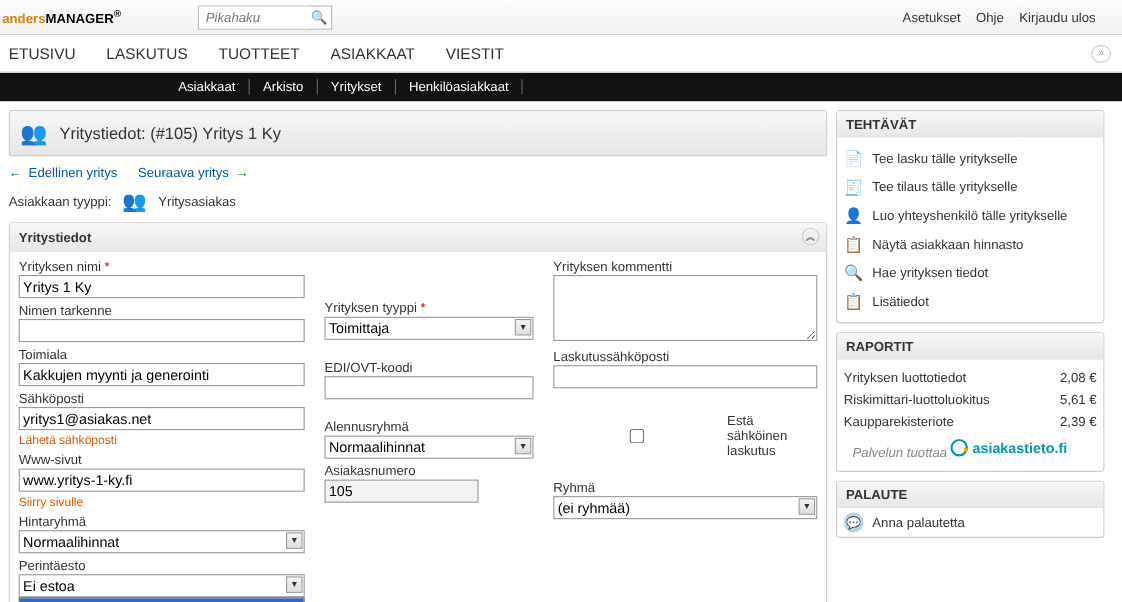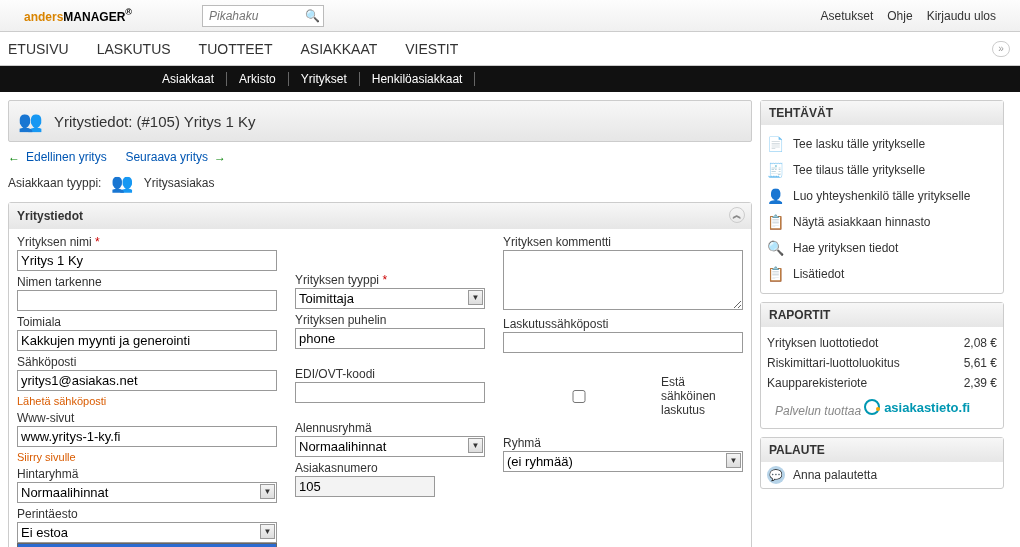--- a/index.html
+++ b/index.html
@@ -1,19 +1,19 @@
 <!DOCTYPE html>
 <html><head>
 <meta charset="utf-8">
 <style>
 *{box-sizing:border-box;margin:0;padding:0;font-family:Arial,Helvetica,sans-serif;font-size:12px}
 body{background:#fff;color:#333;width:1020px}
 
 .hdr{display:flex;align-items:center;height:32px;border-bottom:1px solid #ccc;position:relative;background:linear-gradient(#fdfdfd,#f0f0f0)}
-.logo{font-weight:bold;font-size:14px;padding-left:24px;color:#000}
+.logo{font-weight:bold;font-size:14px;padding-left:2px;color:#000}
 .logo .a{color:#d98400}
 .logo .sup{font-size:9px;vertical-align:super}
 .search{margin-left:70px;display:flex;align-items:flex-start;border:1px solid #bbb;background:#fff}
 .search input{border:none;padding:3px 6px;width:100px;font-style:italic;color:#888;outline:none}
 .search .btn{width:20px;height:20px;display:flex;align-items:center;justify-content:center;color:#777}
 .top-links{position:absolute;right:24px;display:flex;gap:14px;font-size:12px}
 .top-links span{cursor:pointer}
 
 .nav{display:flex;align-items:center;height:34px;padding-left:8px;border-bottom:1px solid #ccc;position:relative;background:#fff}
 .nav span{margin-right:28px;font-size:14px;cursor:pointer}
@@ -162,22 +162,20 @@
           </div>
         </div>
       </div>
 
       <div class="col c2">
         <div style="height:38px"></div>
         <div class="fld">
               <label><span>Yrityksen tyyppi</span> <span class="req">*</span></label>
           <div class="sel"><input value="Toimittaja" style=""><span class="caret">▼</span></div>
             </div>
-        <div class="fld"><label>Yrityksen puhelin</label>
-          <input value="phone" style=""></div>
         <div style="height:14px"></div>
         <div class="fld"><label>EDI/OVT-koodi</label>
           <input value="" style=""></div>
         <div style="height:14px"></div>
         <div class="fld">
               <label>Alennusryhmä</label>
           <div class="sel"><input value="Normaalihinnat" style=""><span class="caret">▼</span></div>
             </div>
         <div class="fld" style="width:140px"><label>Asiakasnumero</label>
           <input readonly="" value="105" style=""></div>

